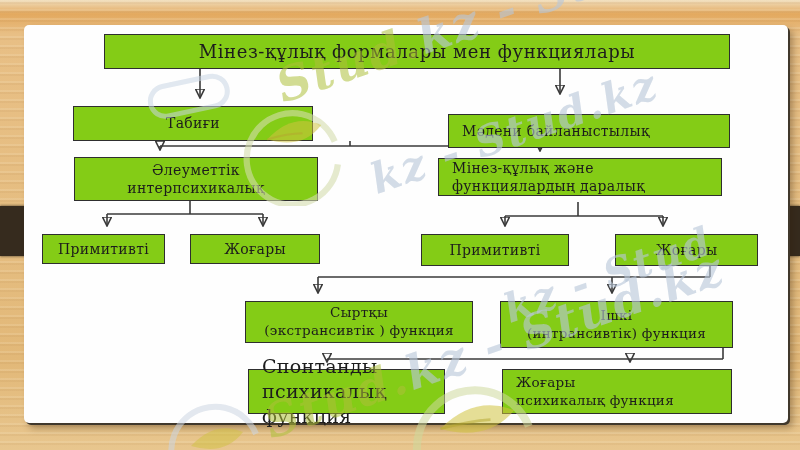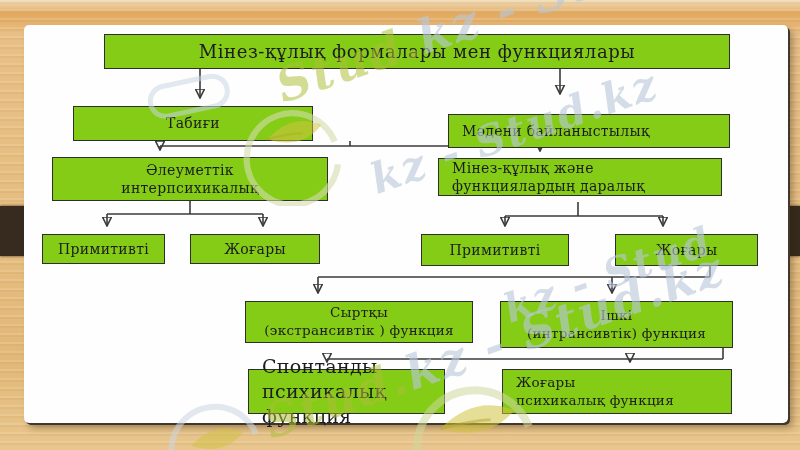--- a/index.html
+++ b/index.html
@@ -25,21 +25,21 @@
   
   .node{position:absolute;border:1.6px solid #2e2e2e;background:#84cc16;display:flex;
     align-items:center;justify-content:center;text-align:center;
     font-weight:normal;color:#1c1c1c;font-size:14px;line-height:1.3;
     white-space:pre-line;letter-spacing:.3px;box-sizing:border-box;}
   .node.left{justify-content:flex-start;text-align:left;padding-left:13px;}
 
   #n-title      {left:80px; top:9px;  width:626px;height:35px;font-size:18px;letter-spacing:.6px;}
   #n-tabighi    {left:49px; top:81px; width:240px;height:35px;}
   #n-madeni     {left:424px;top:77px; width:282px;height:34px;margin-top:12px;}
-  #n-aleumettik {left:28px; top:132px;width:276px;height:44px;}
+  #n-aleumettik {left:50px; top:132px;width:244px;height:44px;}
   #n-minez      {left:414px;top:133px;width:284px;height:38px;}
   #n-prim-l     {left:18px; top:209px;width:123px;height:30px;}
   #n-zhog-l     {left:166px;top:209px;width:130px;height:30px;}
   #n-prim-r     {left:397px;top:209px;width:148px;height:32px;}
   #n-zhog-r     {left:591px;top:209px;width:143px;height:32px;}
   #n-syrtqy     {left:221px;top:276px;width:228px;height:42px;font-size:13.5px;}
   #n-ishki      {left:476px;top:276px;width:233px;height:47px;font-size:13.5px;}
   #n-spontandy  {left:224px;top:344px;width:197px;height:45px;font-size:19px;}
   #n-zhog-psy   {left:478px;top:344px;width:230px;height:45px;font-size:13.5px;}
 

